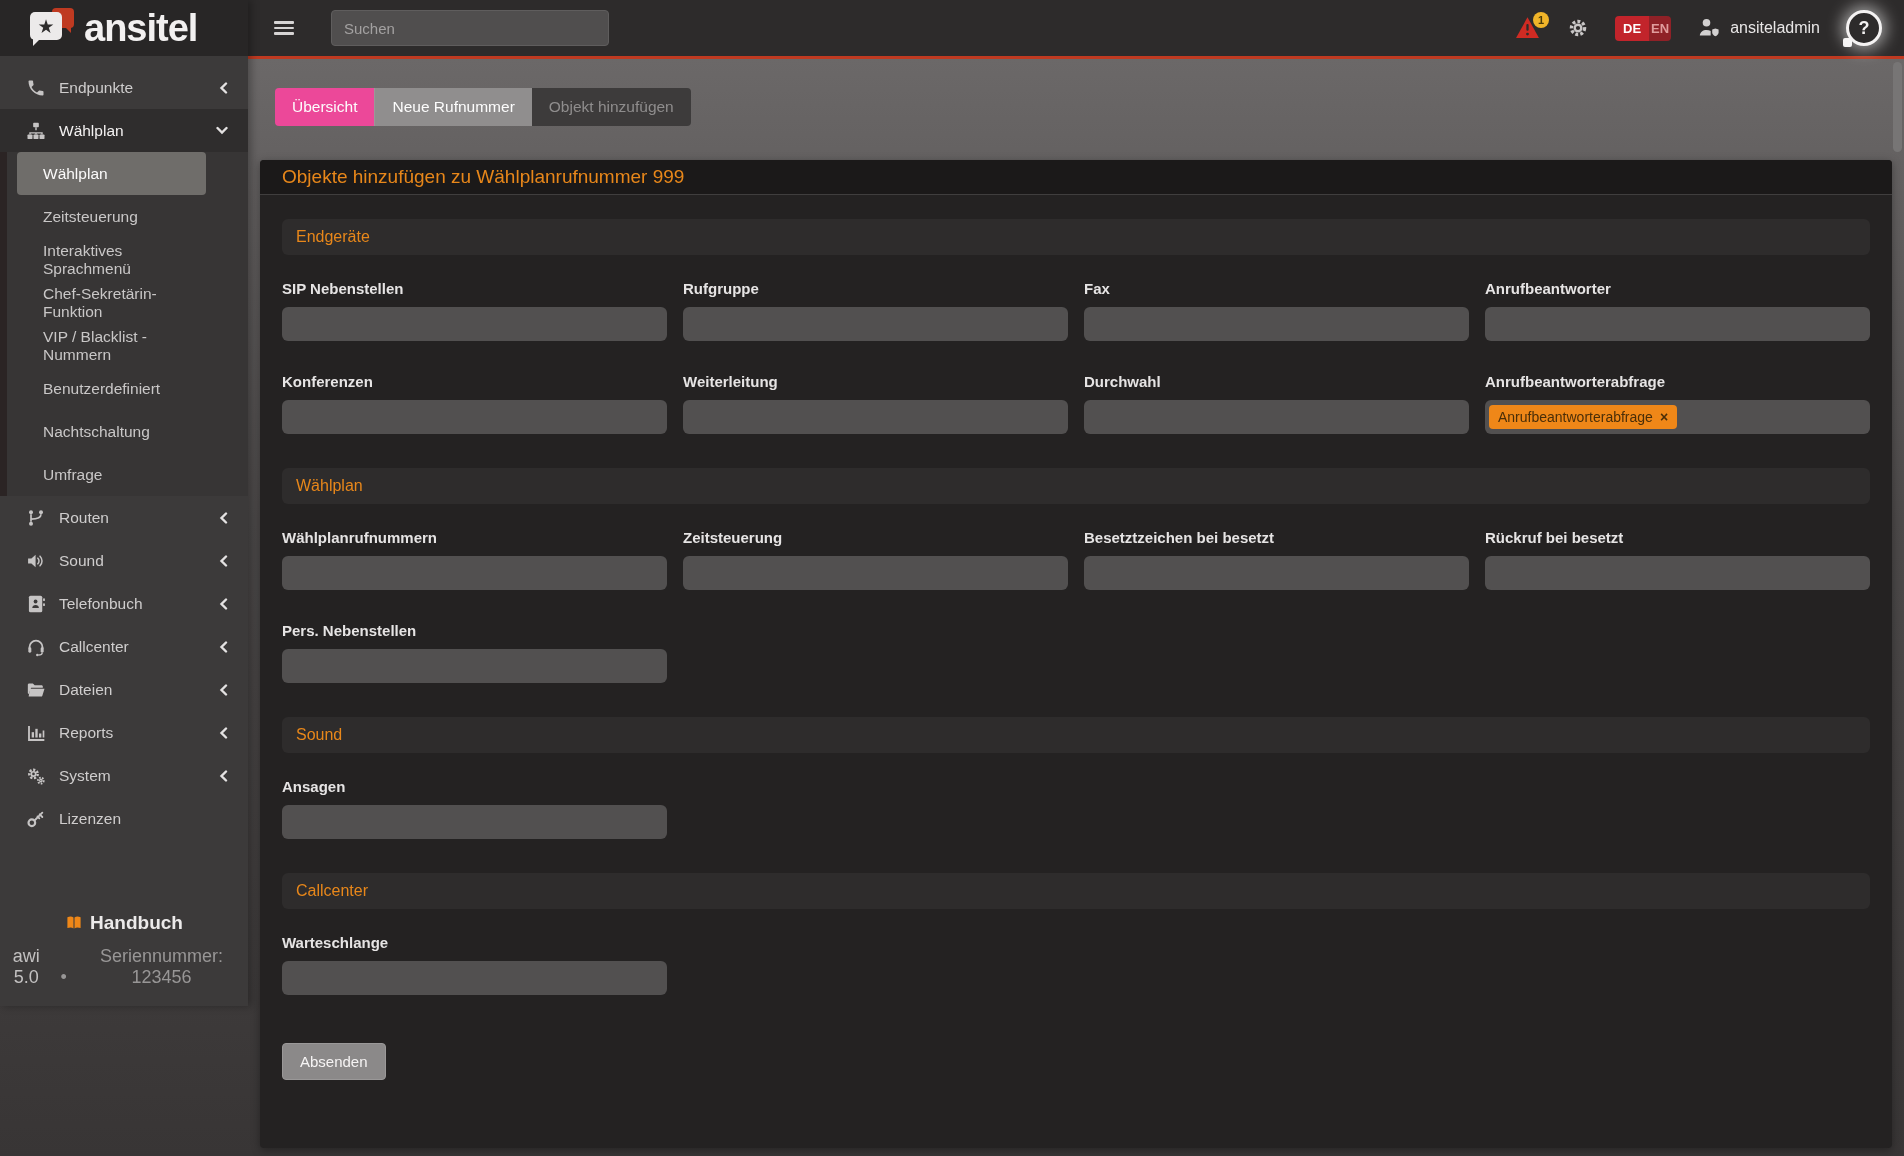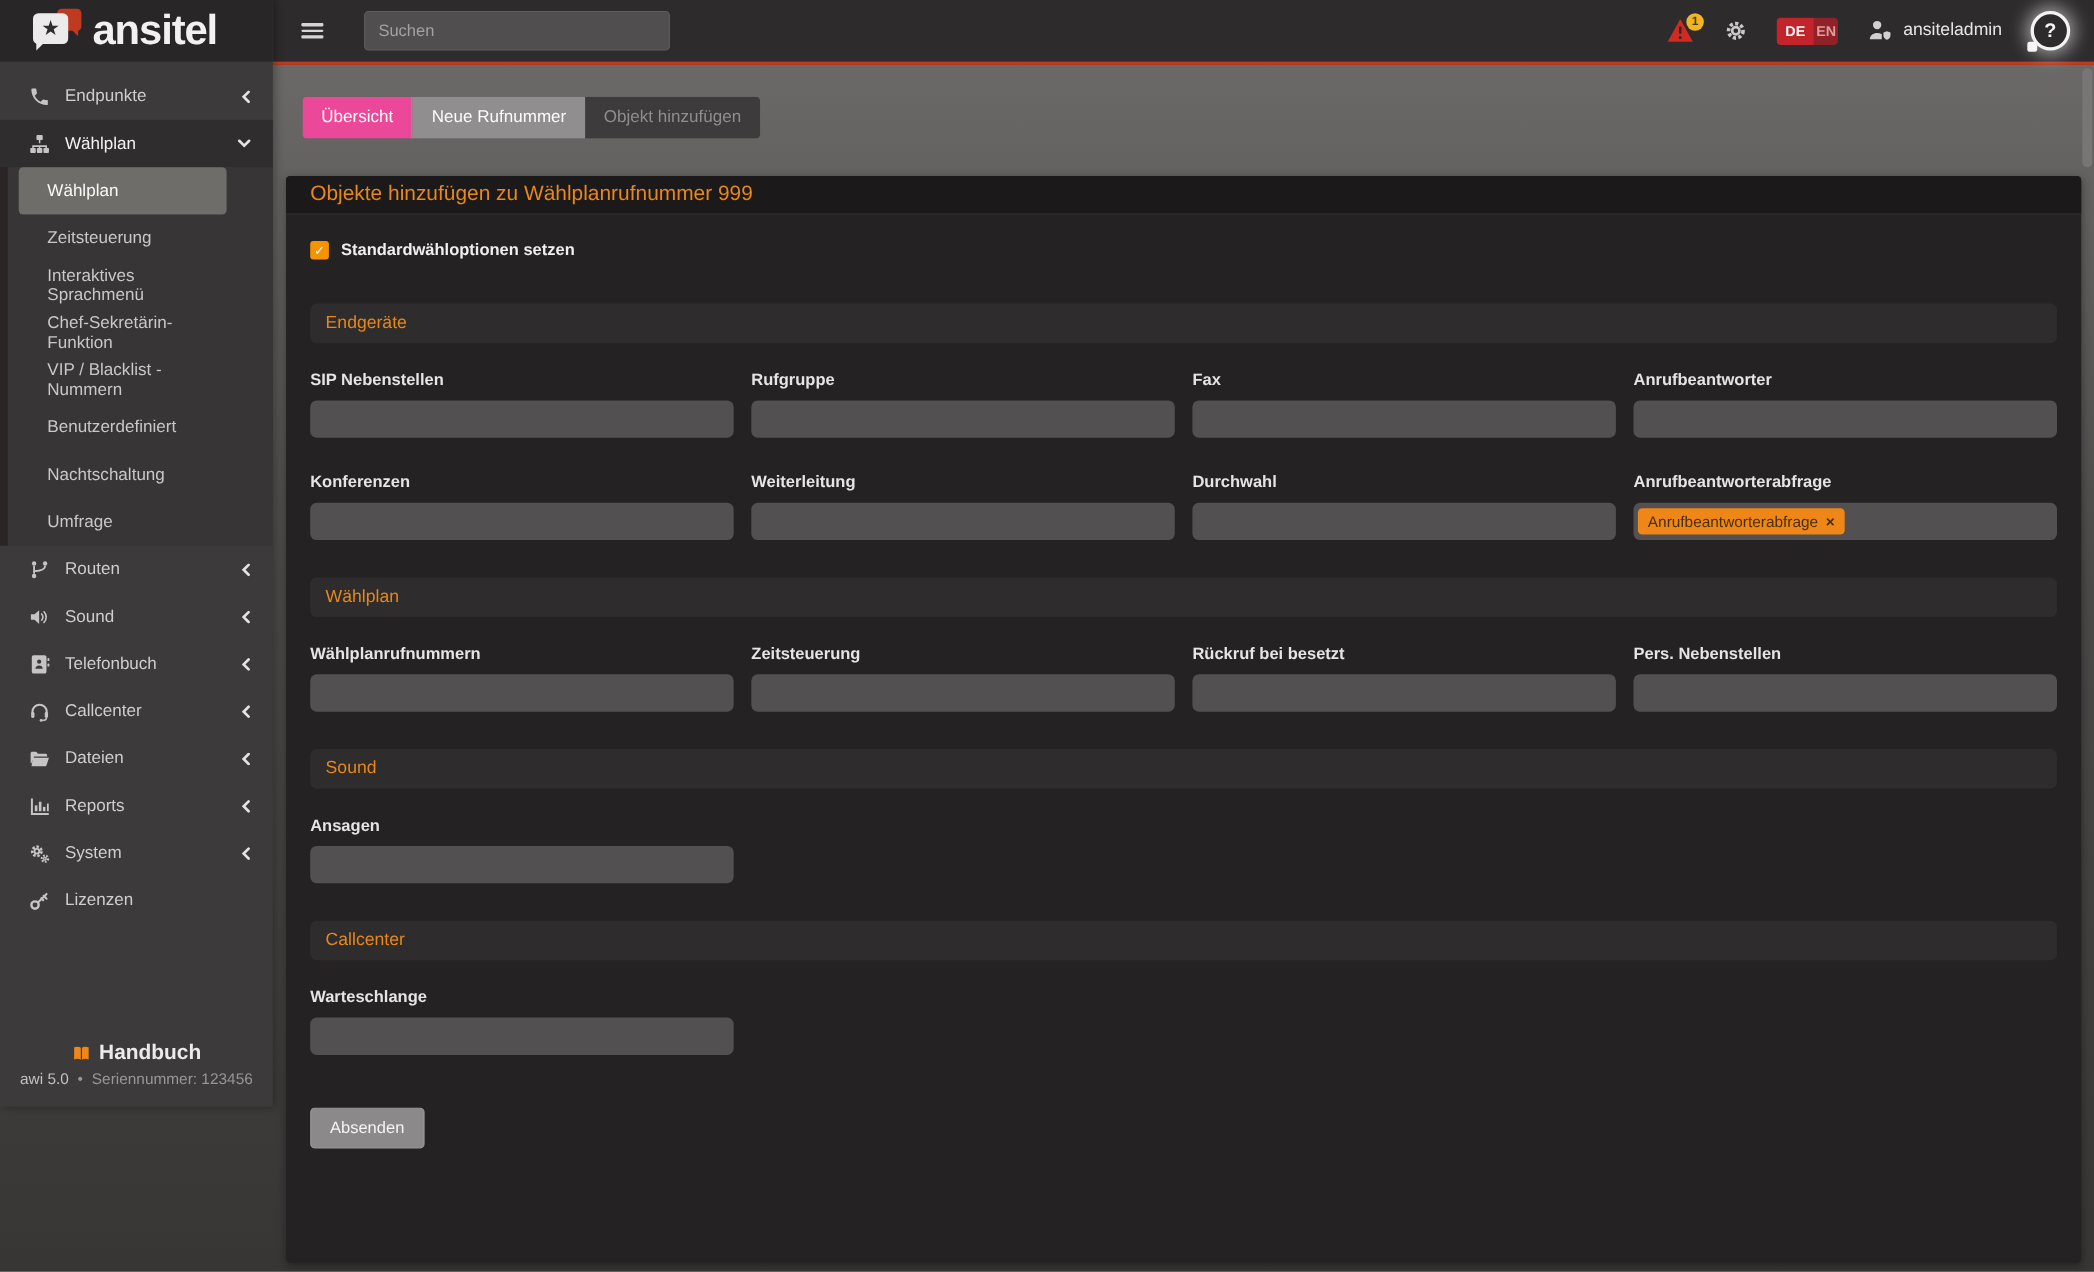--- a/index.html
+++ b/index.html
@@ -46,21 +46,21 @@
   .mitem{height:43px;display:flex;align-items:center;padding:0 20px 0 26px;color:#cfcdcd;font-size:15.5px;cursor:pointer;}
   .mitem .micon{width:20px;height:20px;margin-right:13px;color:#c6c4c4;flex:none;}
   .mitem .chev{margin-left:auto;color:#e4e2e2;}
   .mitem.active-parent{background:#2f2d2d;color:#f4f2f2;}
   .submenu{list-style:none;margin:0;padding:0;background:#373535;border-left:7px solid #2b2424;}
   .sitem{height:43px;display:flex;align-items:center;padding-left:26px;color:#c9c7c7;font-size:15.5px;cursor:pointer;margin:0 42px 0 10px;border-radius:4px;}
   .sitem.active{background:#6f6d6a;color:#fbfafa;}
   .side-footer{margin-top:auto;padding-bottom:18px;text-align:center;}
   .handbuch{display:inline-flex;align-items:center;gap:7px;color:#eceaea;font-size:19px;font-weight:bold;cursor:pointer;}
   .handbuch .micon{width:18px;height:18px;color:#ef8718;}
-  .version-line{font-size:14px;color:#989696;display:flex;justify-content:center;gap:8px;align-items:flex-end;}
+  .version-line{margin-top:10px;font-size:18px;color:#989696;display:flex;justify-content:center;gap:8px;align-items:flex-end;}
   .version-line .ver{color:#c3c1c1;}
   
   .content{position:absolute;left:248px;top:59px;right:0;bottom:0;}
   .tabs{display:inline-flex;margin:29px 0 0 27px;border-radius:4px;overflow:hidden;font-size:15.5px;}
   .tab{padding:10px 17px;cursor:pointer;}
   .tab.t0{background:#ec4899;color:#fdfdfd;border-right:1px solid #9a9898;}
   .tab.t1{background:#908e8e;color:#fdfdfd;}
   .tab.t2{background:#3d3b3b;color:#8f8d8d;}
   .panel{margin:34px 12px 0 12px;height:988px;background:#242222;border-radius:4px;box-shadow:0 2px 8px rgba(0,0,0,.35);}
   .panel-header{height:34px;background:#1b1919;border-bottom:1px solid #403e3e;border-radius:4px 4px 0 0;
@@ -349,24 +349,20 @@
     <div class="tab t1">Neue Rufnummer</div>
     <div class="tab t2">Objekt hinzufügen</div>
   </div>
 
   <div class="panel">
     <div class="panel-header">
       <span>Objekte hinzufügen zu Wählplanrufnummer 999</span>
     </div>
     <div class="panel-body">
 
-      <div class="check-row">
-        <span class="checkbox"></span>
-        <span class="check-label">Standardwähloptionen setzen</span>
-      </div>
 
       
       <div class="section-bar">Endgeräte</div>
       <div class="grid">
         <div class="field">
           <label>SIP Nebenstellen</label>
           <input class="tinput" style="">
         </div>
         <div class="field">
           <label>Rufgruppe</label>
@@ -408,20 +404,24 @@
       <div class="grid">
         <div class="field">
           <label>Wählplanrufnummern</label>
           <input class="tinput" style="">
         </div>
         <div class="field">
           <label>Zeitsteuerung</label>
           <input class="tinput" style="">
         </div>
         <div class="field">
+          <label>Besetztzeichen bei besetzt</label>
+          <input class="tinput" style="">
+        </div>
+        <div class="field">
           <label>Rückruf bei besetzt</label>
           <input class="tinput" style="">
         </div>
         <div class="field">
           <label>Pers. Nebenstellen</label>
           <input class="tinput" style="">
         </div>
       </div>
 
       

